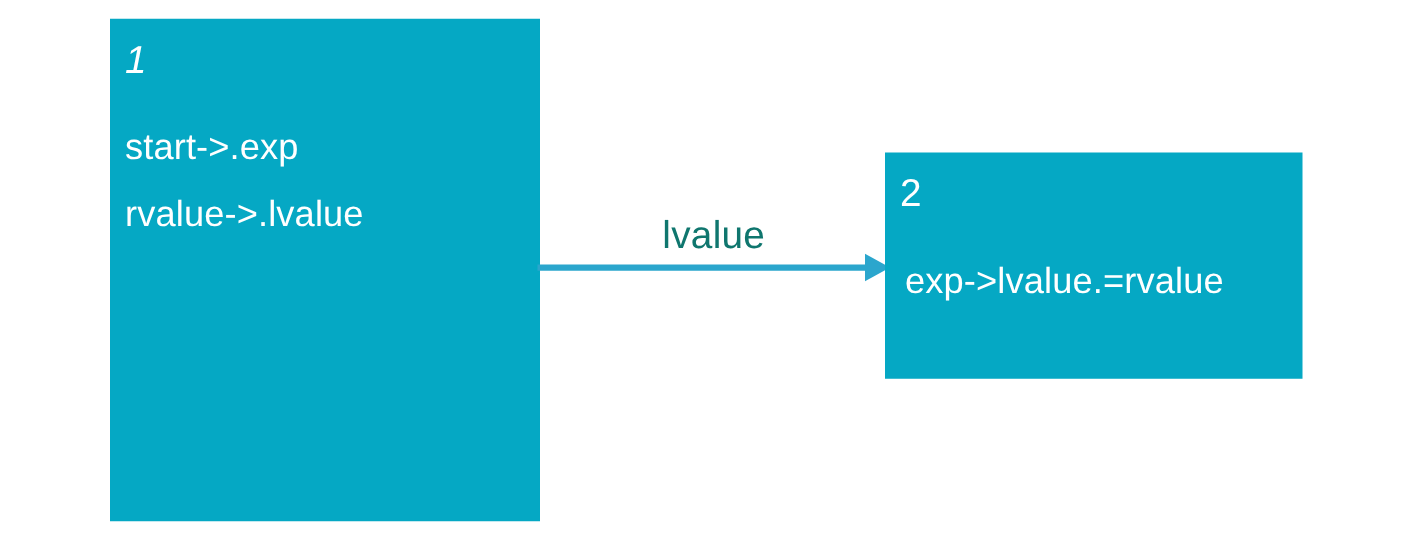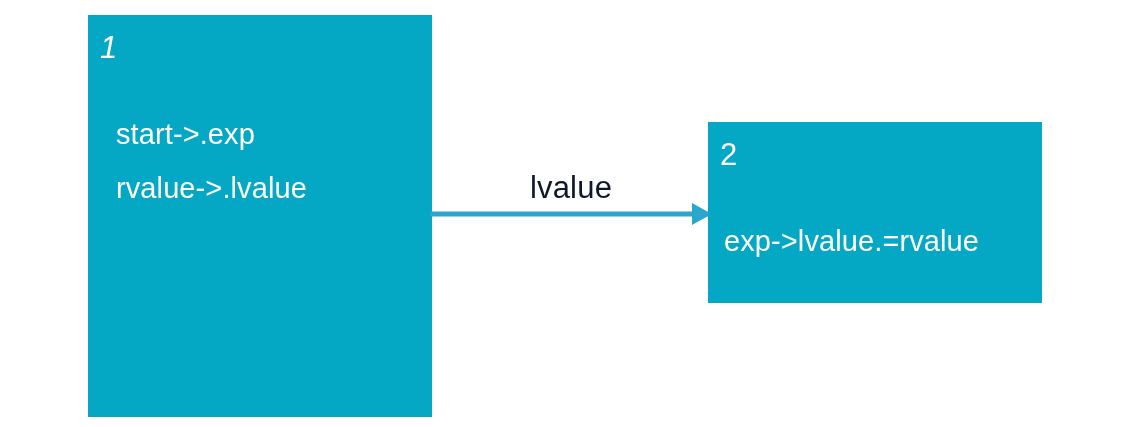--- a/index.html
+++ b/index.html
@@ -58,31 +58,31 @@
   #state-box-2 .state-number {
     left: 12px;
     top: 17px;
     font-style: normal;
   }
 
   .item-list {
     position: absolute;
     left: 0;
     right: 0;
-    margin: 16px;
+    margin: 0;
     padding: 0;
     list-style: none;
   }
   #state-box-1 .item-list {
     top: 76px;
     padding-left: 12px;
   }
   #state-box-2 .item-list {
     top: 76px;
-    padding-left: 0;
+    padding-left: 16px;
   }
 
   .item-line {
     color: #ffffff;
     font-size: 29px;
     line-height: 54px;
     font-weight: 400;
     letter-spacing: 0.1px;
     white-space: pre;
   }
@@ -95,21 +95,21 @@
     width: 282px;
     height: 56px;
     overflow: visible;
   }
   #transition-label {
     position: absolute;
     left: 430px;
     top: 170px;
     width: 282px;
     text-align: center;
-    color: #0f172a;
+    color: #0f766e;
     font-size: 31px;
     line-height: 36px;
     font-weight: 400;
     letter-spacing: 0.2px;
     white-space: pre;
   }
 </style>
 </head>
 <body>
 

